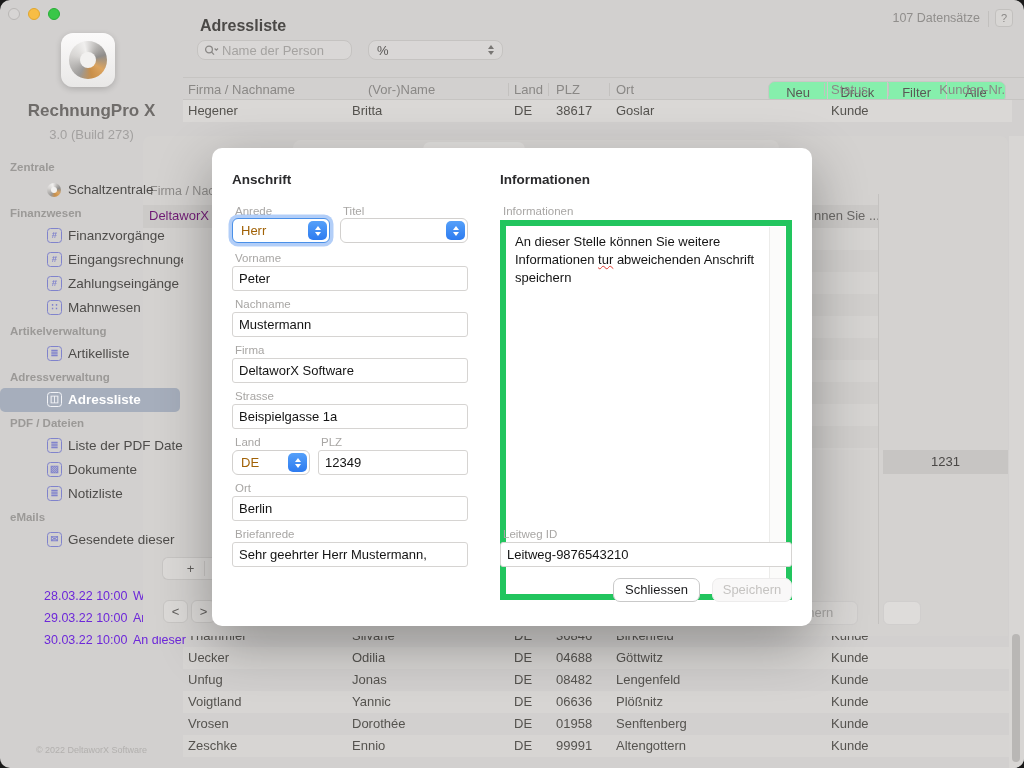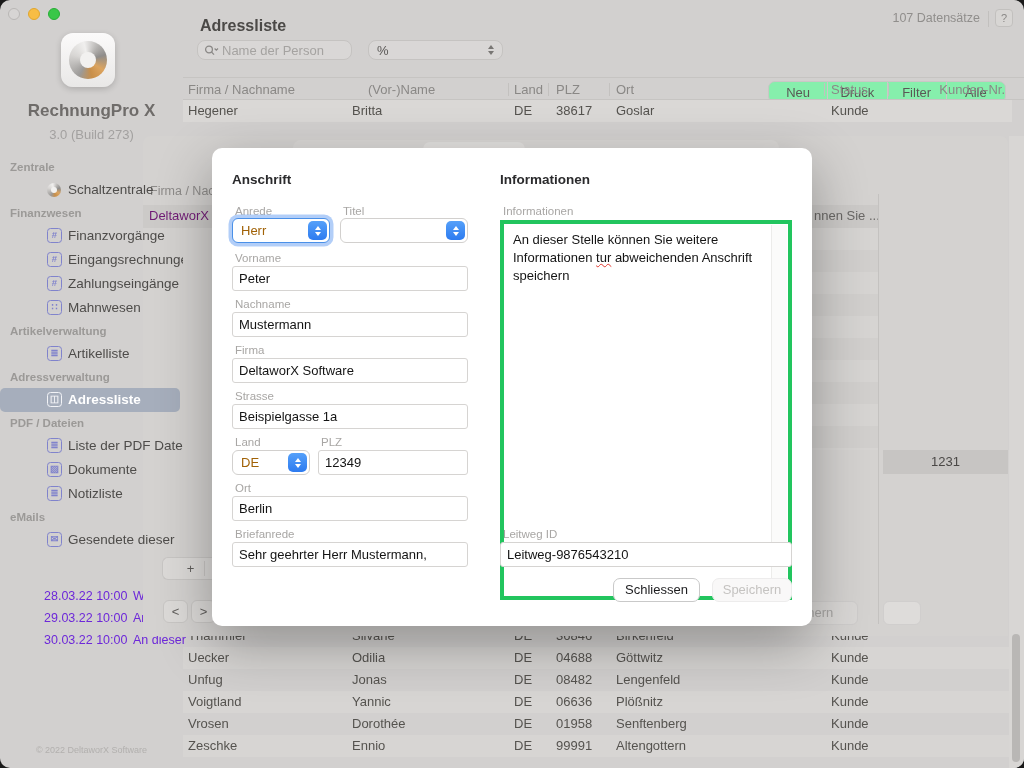--- a/index.html
+++ b/index.html
@@ -110,21 +110,21 @@
   .m-input{position:absolute;height:25px;border:1px solid #d6d4d2;border-radius:3px;background:#fff;
            font-size:13px;color:#141414;padding:0 6px;font-family:"Liberation Sans",sans-serif;outline:none;}
   .dd{position:absolute;height:25px;border:1px solid #d2d0ce;border-radius:6px;background:#fff;display:flex;
       align-items:center;padding-left:8px;font-size:13px;color:#a16207;}
   .dd .ddbtn{margin-left:auto;margin-right:2px;width:19px;height:19px;border-radius:5px;
              background:linear-gradient(#55a0f9,#2d7bf0);display:flex;flex-direction:column;gap:2px;
              align-items:center;justify-content:center;}
   .dd .ddbtn .tri-u{border-bottom-color:#fff;border-left-width:3px;border-right-width:3px;border-bottom-width:4px;}
   .dd .ddbtn .tri-d{border-top-color:#fff;border-left-width:3px;border-right-width:3px;border-top-width:4px;}
   .dd.focus{border:1px solid #4a90e8;box-shadow:0 0 0 3.5px rgba(84,146,240,.45);}
-  .ta{position:absolute;left:288px;top:72px;width:292px;height:380px;border:4px solid #22c55e;background:#fff;
+  .ta{position:absolute;left:288px;top:72px;width:292px;height:380px;border:6px solid #22c55e;background:#fff;
       font-size:13px;line-height:1.4;color:#141414;padding:7px 24px 7px 9px;}
   .ta .sbt{position:absolute;right:1px;top:1px;bottom:1px;width:16px;background:#fbfbfa;border-left:1px solid #ececea;}
   .misspell{text-decoration:underline;text-decoration-style:wavy;text-decoration-color:#e0392f;text-decoration-thickness:1px;}
   .m-btn{position:absolute;top:430px;height:24px;border-radius:7px;font-size:13px;text-align:center;line-height:22px;}
   .m-close{left:401px;width:87px;background:#fff;border:1px solid #c9c9c9;color:#1d1d1f;}
   .m-save{left:500px;width:80px;background:#f9f8f8;border:1px solid #edecec;color:#c5c3c1;}
 </style>
 </head>
 <body>
 

